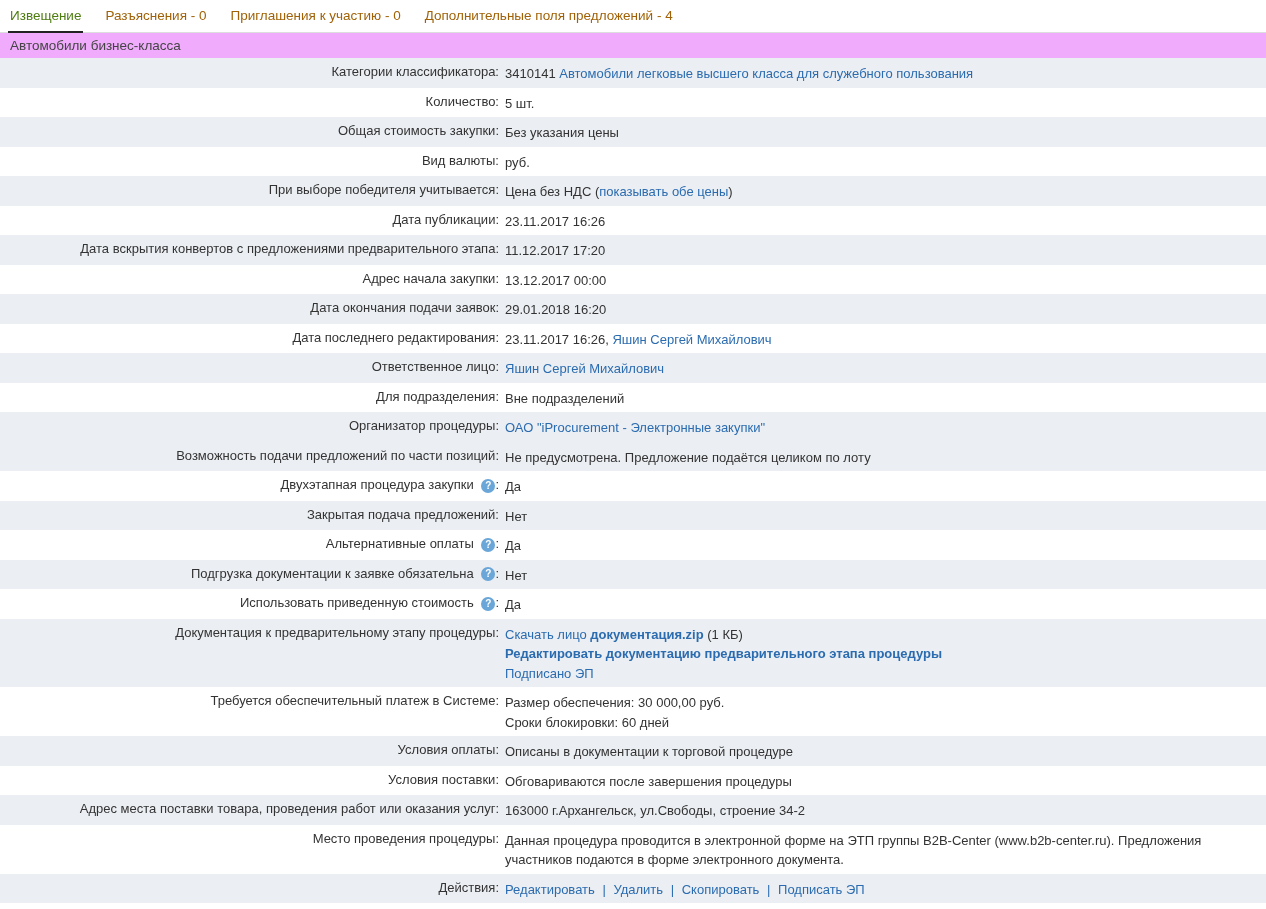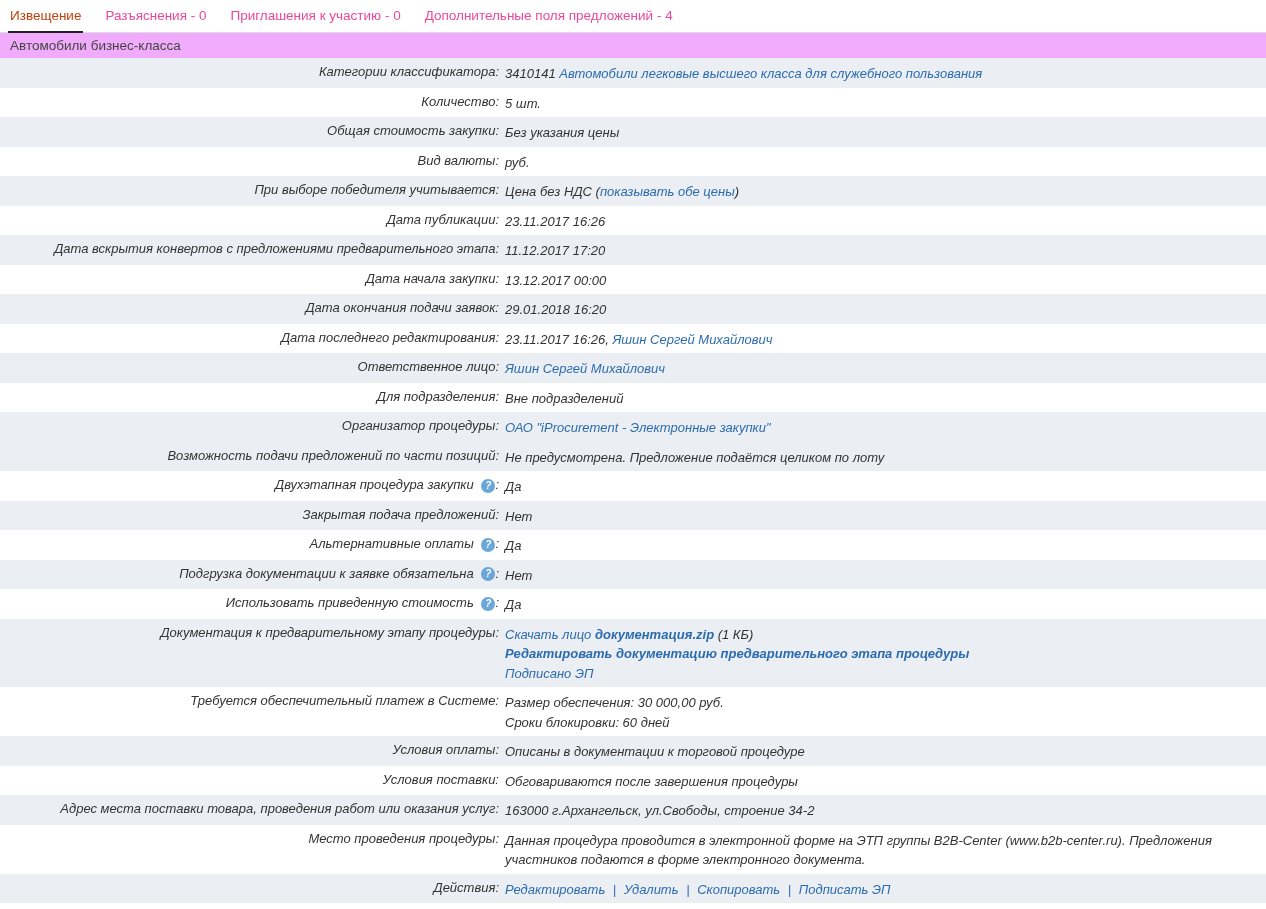--- a/index.html
+++ b/index.html
@@ -11,41 +11,40 @@
 }
 .container { width: 1266px; }
 .tabs {
   display: flex;
   gap: 20px;
   padding: 2px 8px 0 8px;
   border-bottom: 1px solid #ddd;
 }
 .tab {
   padding: 6px 2px 8px 2px;
-  color: #ec4899;
+  color: #a16207;
   cursor: pointer;
   font-size: 13.5px;
 }
 .tab.active {
-  color: #c2410c;
+  color: #4d7c0f;
   border-bottom: 2px solid #222;
   margin-bottom: -1px;
 }
 .section-header {
   background: #f0abfc;
   color: #444;
   padding: 5px 10px;
   font-size: 13.5px;
 }
 .row {
   display: flex;
   align-items: flex-start;
   padding: 4px 0;
   min-height: 26px;
-  font-style: italic;
 }
 .row:nth-child(odd) { background: #ebeef2; }
 .row:nth-child(even) { background: #ffffff; }
 .row-label {
   width: 505px;
   text-align: right;
   padding-right: 6px;
   color: #333;
   padding-top: 2px;
   flex-shrink: 0;
@@ -116,21 +115,21 @@
     </div>
     <div class="row">
       <div class="row-label">Дата публикации:</div>
       <div class="row-value">23.11.2017 16:26</div>
     </div>
     <div class="row">
       <div class="row-label">Дата вскрытия конвертов с предложениями предварительного этапа:</div>
       <div class="row-value">11.12.2017 17:20</div>
     </div>
     <div class="row">
-      <div class="row-label">Дата начала закупки:</div>
+      <div class="row-label">Адрес начала закупки:</div>
       <div class="row-value">13.12.2017 00:00</div>
     </div>
     <div class="row">
       <div class="row-label">Дата окончания подачи заявок:</div>
       <div class="row-value">29.01.2018 16:20</div>
     </div>
     <div class="row">
       <div class="row-label">Дата последнего редактирования:</div>
       <div class="row-value">
         <span>23.11.2017 16:26, </span><a class="link">Яшин Сергей Михайлович</a>

